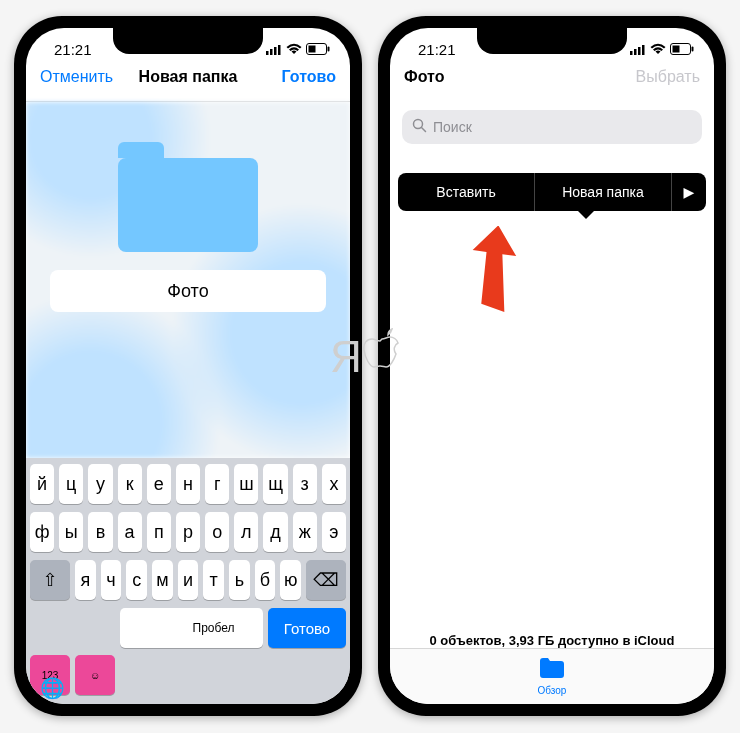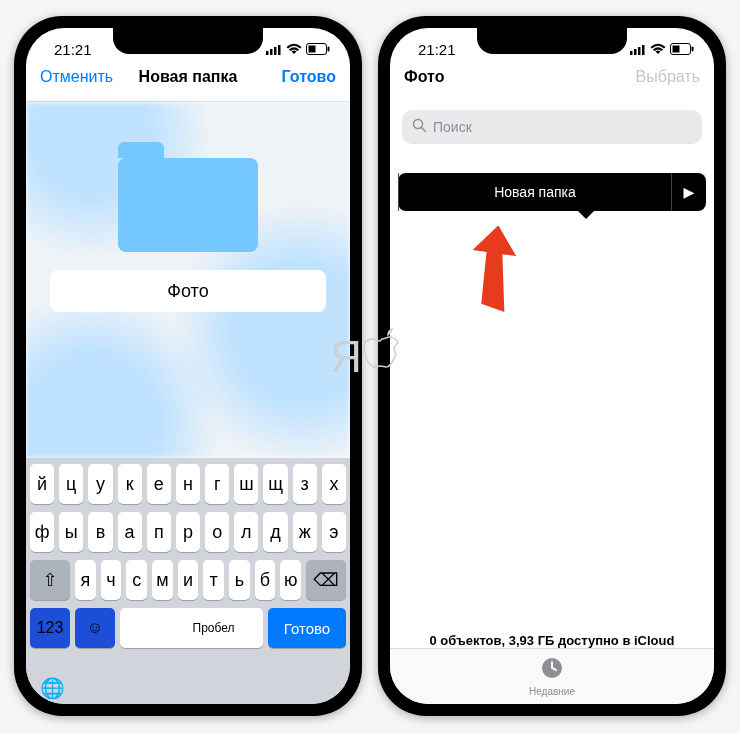--- a/index.html
+++ b/index.html
@@ -46,21 +46,21 @@
                 height:42px; display:flex; align-items:center; justify-content:center; font-size:18px; }
 
   
   .keyboard { position:absolute; bottom:0; left:0; right:0; height:246px; background:#d1d4da;
               padding:6px 4px 8px; display:flex; flex-direction:column; gap:8px; }
   .krow { display:flex; gap:5px; justify-content:center; }
   .key { background:#fff; border-radius:5px; height:40px; flex:1; display:flex;
          align-items:center; justify-content:center; font-size:18px; box-shadow:0 1px 0 rgba(0,0,0,.25);
          color:#000;}
   .key.mod { background:#adb3bd; flex:0 0 40px; }
-  .key.wide { flex:0 0 56px; background:#1d4ed8; font-size:16px;}
+  .key.wide { flex:0 0 56px; background:#ec4899; font-size:10px;margin-top:47px;}
   .key.space { flex:1; font-size:12px;padding-left:44px; }
   .key.return { flex:0 0 78px; background:#007aff; color:#fff; font-size:15px; }
   .globe { position:absolute; bottom:4px; left:14px; color:#4a4f55; font-size:20px;}
 
   
   .context-menu { position:absolute; top:145px; left:8px; right:8px; height:38px;
                   background:#000; border-radius:8px; display:flex;
                   color:#fff; font-size:14px; align-items:stretch; }
   .cm-item { flex:1; display:flex; align-items:center; justify-content:center; cursor:pointer; }
   .cm-divider { width:1px; background:#444; }
@@ -229,44 +229,44 @@
       <span>
         <svg width="15" height="15" viewBox="0 0 15 15">
             <circle cx="6" cy="6" r="4.5" fill="none" stroke="#8e8e93" stroke-width="1.5"></circle>
             <line x1="9.5" y1="9.5" x2="13.5" y2="13.5" stroke="#8e8e93" stroke-width="1.5" stroke-linecap="round"></line>
           </svg>
       </span>
       <span>Поиск</span>
     </div>
 
     <div class="context-menu">
+      <div class="cm-item">Вставить</div>
       <div class="cm-divider"></div>
       <div class="cm-item">Новая папка</div>
       <div class="cm-divider"></div>
       <div class="cm-more">▶</div>
     </div>
     <div class="menu-tail"></div>
 
     <div class="arrow">
       <svg width="60" height="90" viewBox="0 0 60 90">
         <polygon points="22,0 44,28 30,28 40,85 16,80 14,28 0,28" fill="#e83a1c" transform="rotate(8 30 45)"></polygon>
       </svg>
     </div>
 
     <div class="bottom-info">0 объектов, 3,93 ГБ доступно в iCloud</div>
 
     <div class="tabbar">
-      <div class="tab inactive">
+      <div class="tab active">
         <span class="tab-icon">
-          <svg width="24" height="24" viewBox="0 0 24 24">
-              <circle cx="12" cy="12" r="10" fill="#8e8e93"></circle>
-              <path d="M12 6 v6 l4 2" stroke="#fafafa" stroke-width="2" fill="none" stroke-linecap="round"></path>
-            </svg>
-        </span>
-        <span>Недавние</span>
+          <svg width="26" height="22" viewBox="0 0 26 22">
+              <path d="M1 4 Q1 1 4 1 h5 l2 3 h11 q3 0 3 3 v11 q0 3 -3 3 H4 q-3 0 -3 -3 Z" fill="#007aff"></path>
+            </svg>
+        </span>
+        <span>Обзор</span>
       </div>
     </div>
   </div>
 </div>
 
 <div class="watermark">
   <span>Я</span>
     <span class="apple">
     <svg width="38" height="44" viewBox="0 0 38 44">
         <path d="M25 7c0-3 2-5 4-6-1 4-4 6-4 6zm-6 4c3 0 5-2 8-2s7 2 8 6c-4 2-5 7-2 11-2 6-6 13-10 13-2 0-3-1-6-1s-4 1-6 1c-4 0-9-9-10-17-1-7 3-11 8-11 3 0 5 2 8 2z" fill="none" stroke="#cfcfcf" stroke-width="1.5"></path>

